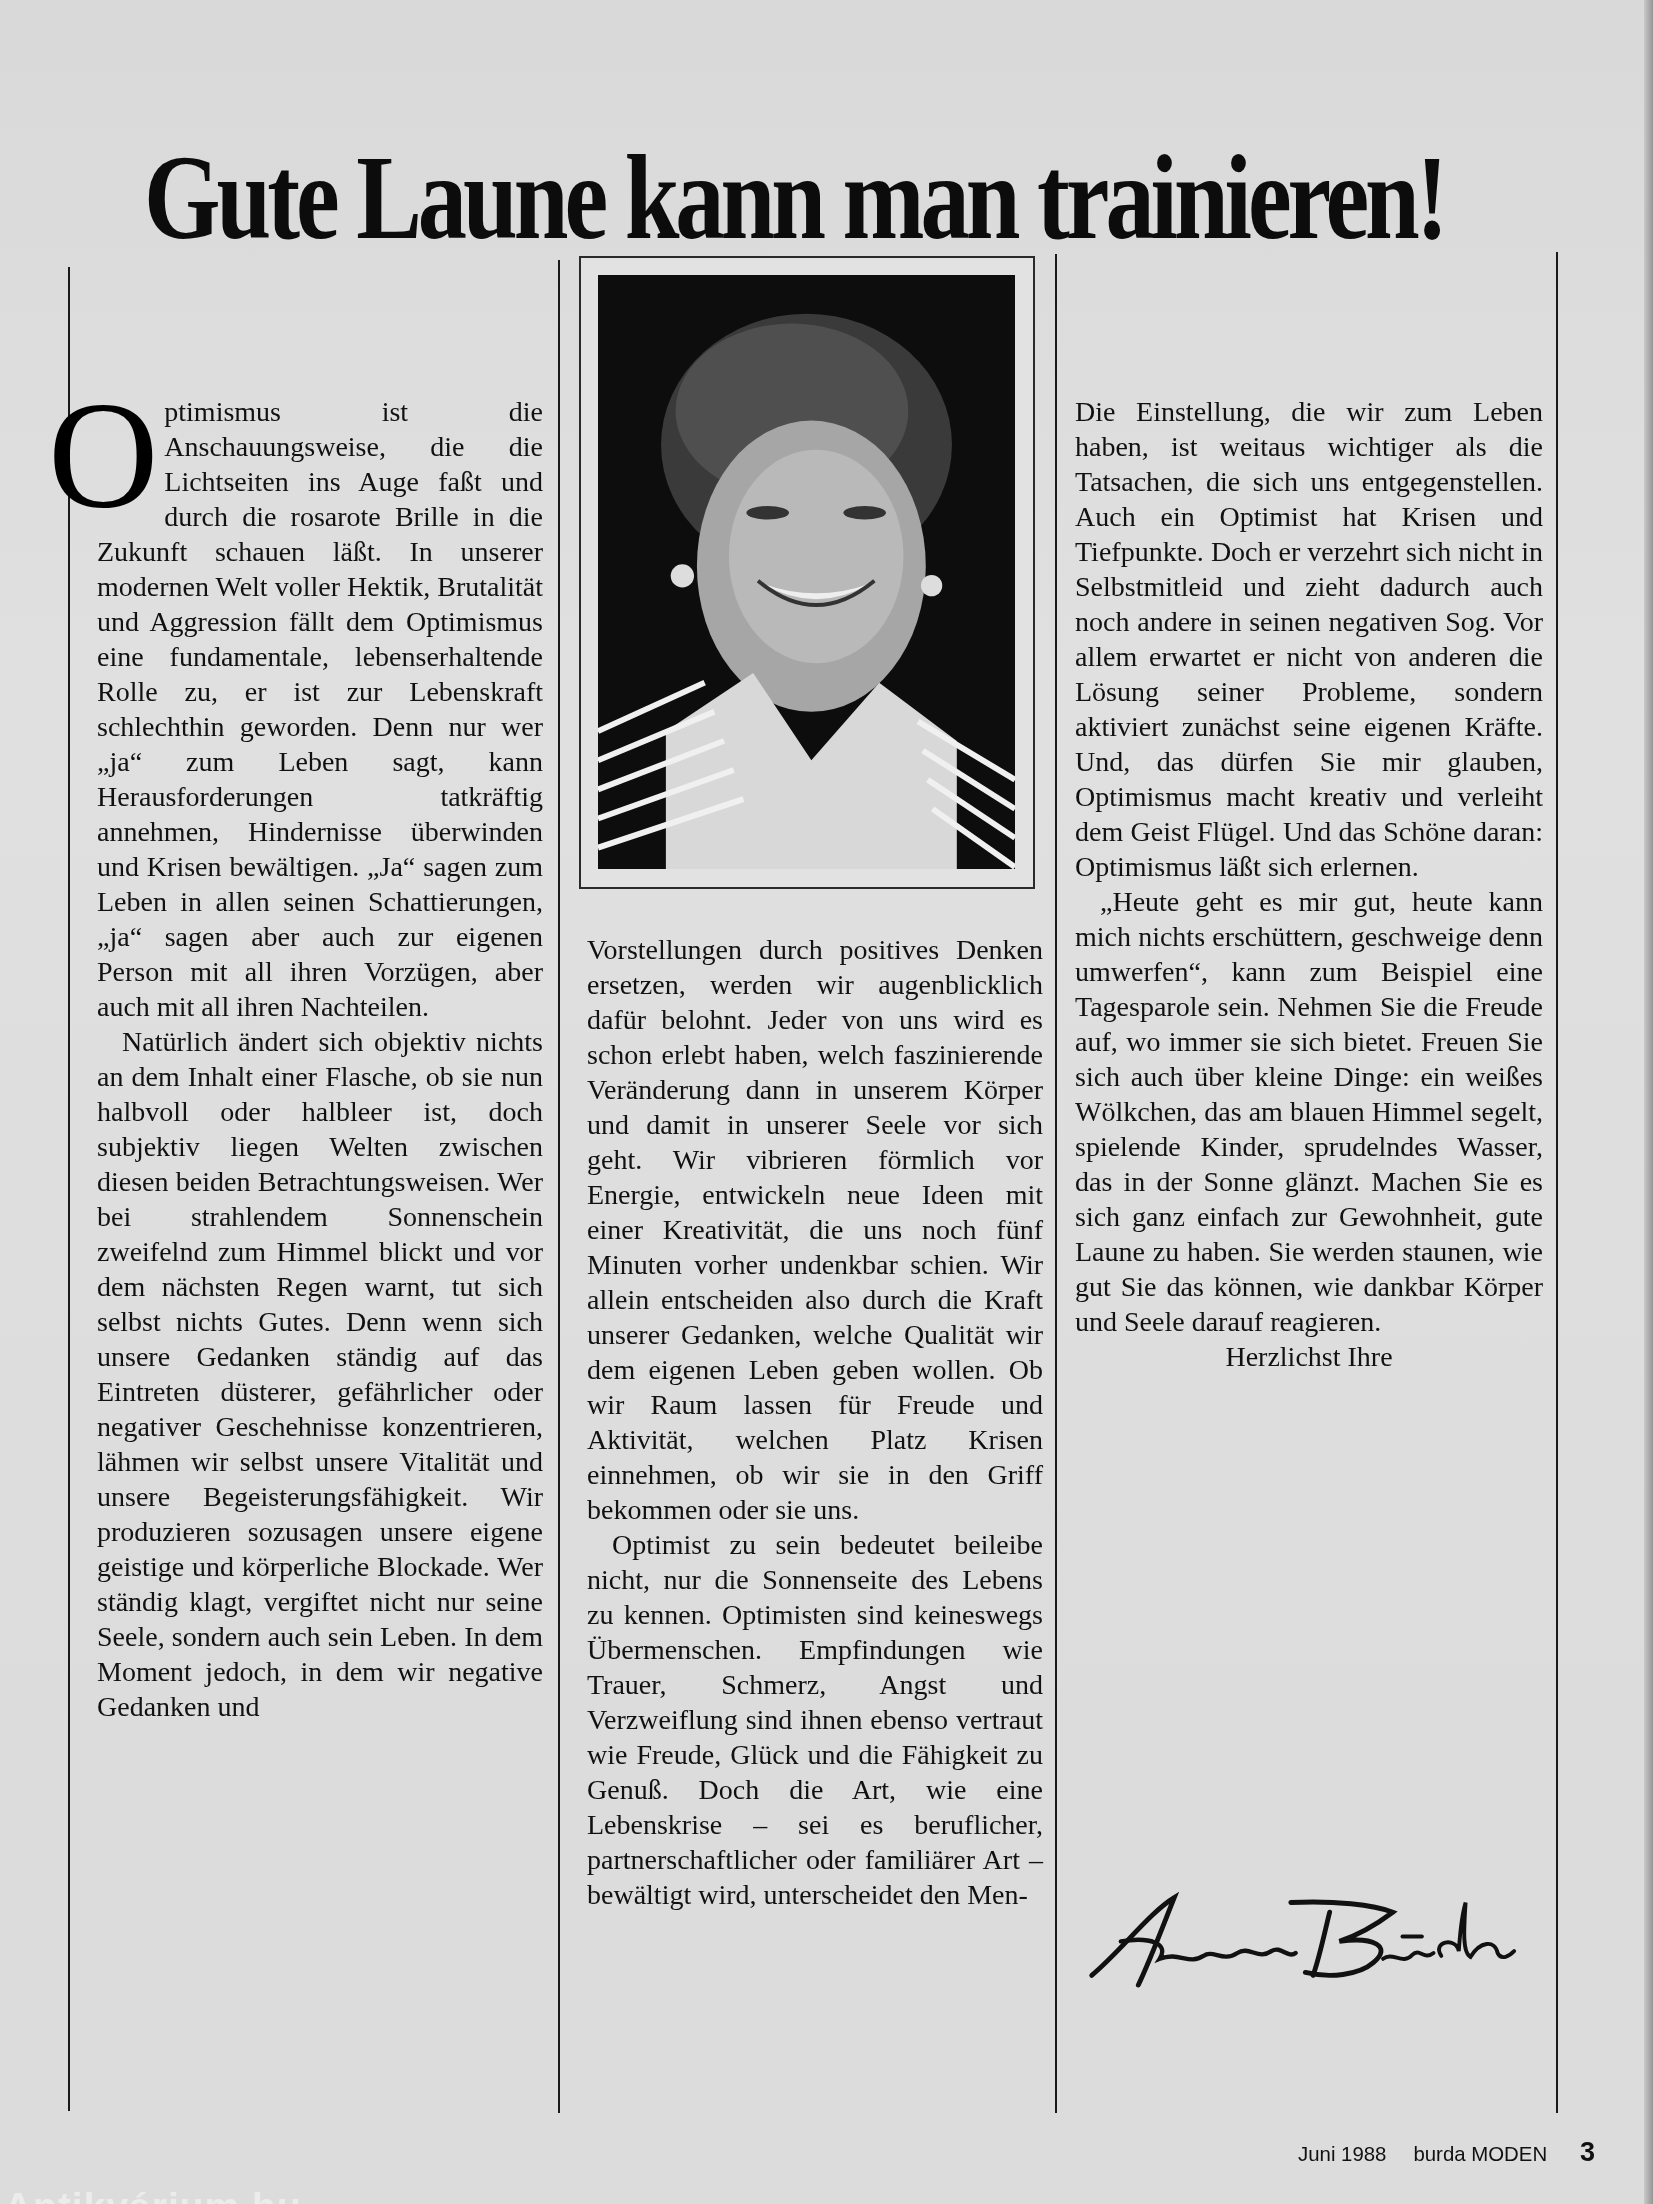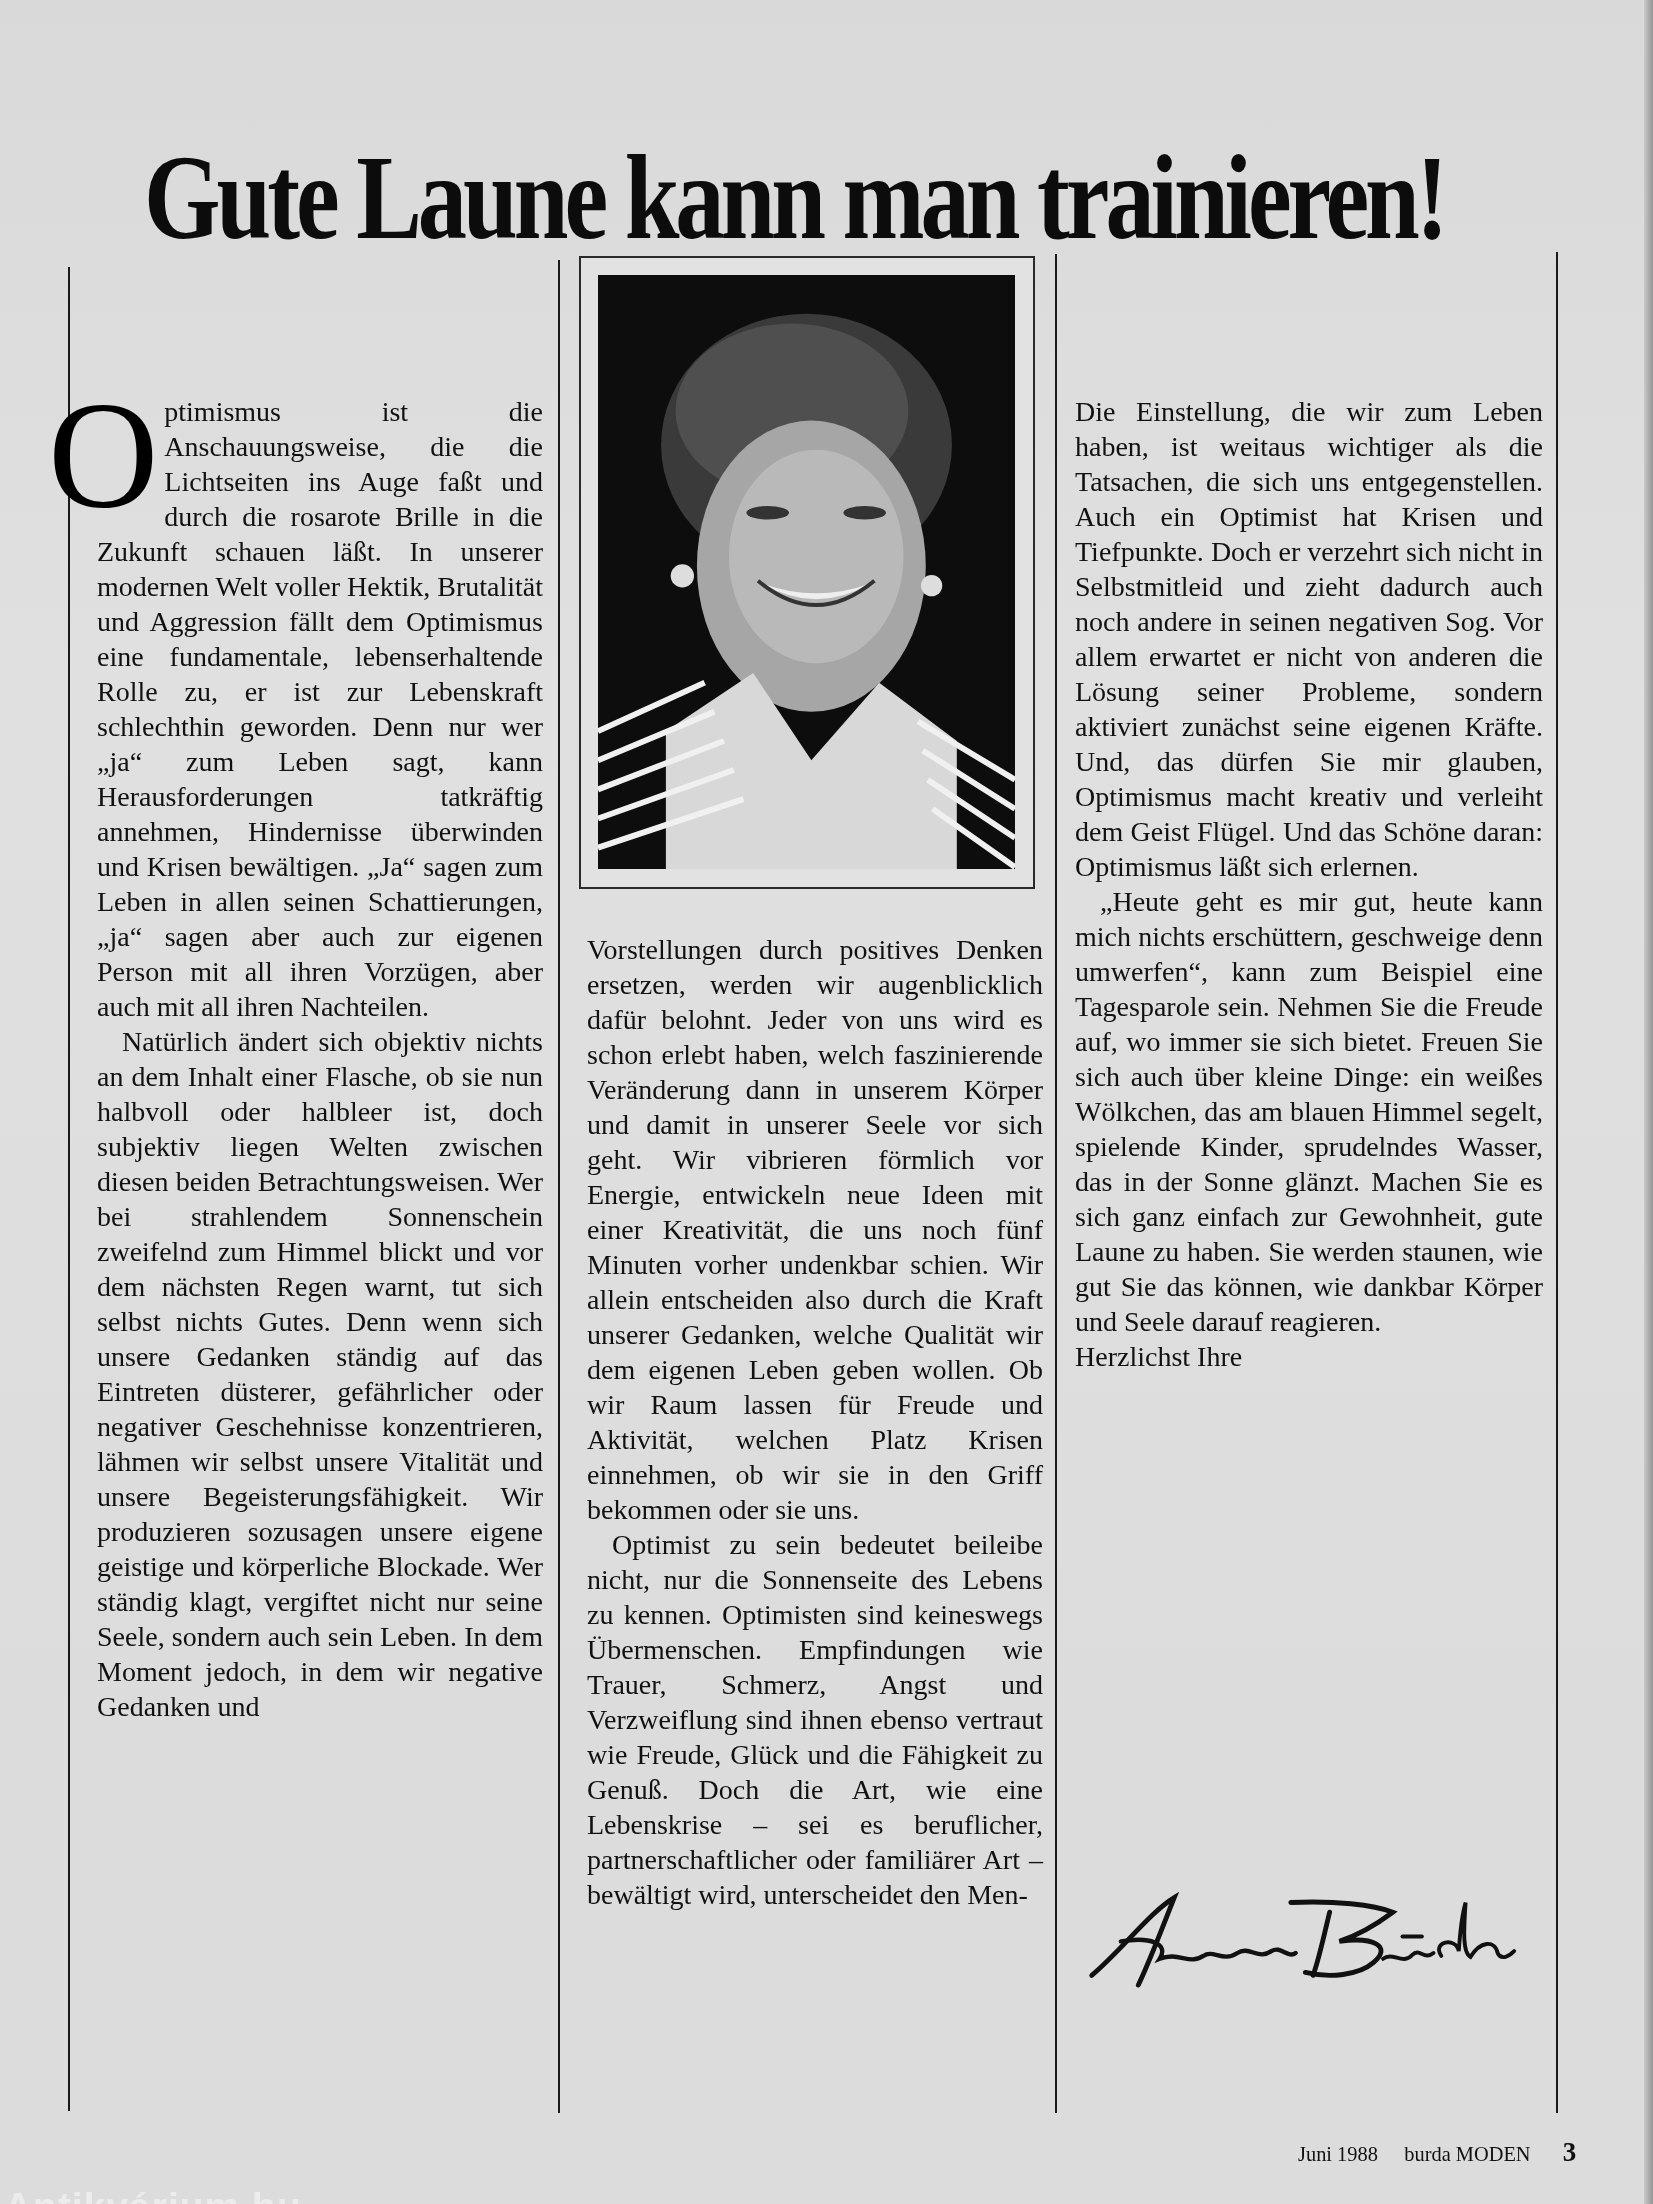--- a/index.html
+++ b/index.html
@@ -45,27 +45,27 @@
     .photo-frame {
       position: absolute; left: 579px; top: 256px; width: 456px; height: 633px;
       border: 2.9px solid #2a2a2a; box-sizing: border-box; background: #e2e2e2;
     }
     .photo {
       position: absolute; left: 16.5px; top: 16.5px; width: 417px; height: 594px;
       background: radial-gradient(ellipse 52% 40% at 50% 40%, #9a9a9a 0%, #6c6c6c 40%, #1b1b1b 72%, #0a0a0a 100%);
       overflow: hidden;
     }
     .photo svg { width: 100%; height: 100%; display: block; }
-    .sig-label { margin-top: 29px; text-align: left; }
+    .sig-label { margin-top: 29px; text-align: center; }
     .signature {
       position: absolute; left: 1082px; top: 1883px; width: 437px; height: 107px;
     }
     .footer {
       position: absolute; top: 2137px; left: 1298px;
-      font-family: Liberation Serif, serif;
+      font-family: Liberation Sans, sans-serif;
       font-size: 20.4px; color: #111; white-space: nowrap;
     }
     .footer span { margin-right: 21.3px; }
     .footer .page-num { font-size: 27px; font-weight: bold; margin-left: 5.8px; }
     .watermark {
       position: absolute; left: 3.9px; top: 2185px;
       font-family: "Liberation Sans", "DejaVu Sans", sans-serif;
       font-weight: bold; font-size: 39px; color: #f2f2f2; opacity: 0.75;
       letter-spacing: 1px;
     }

